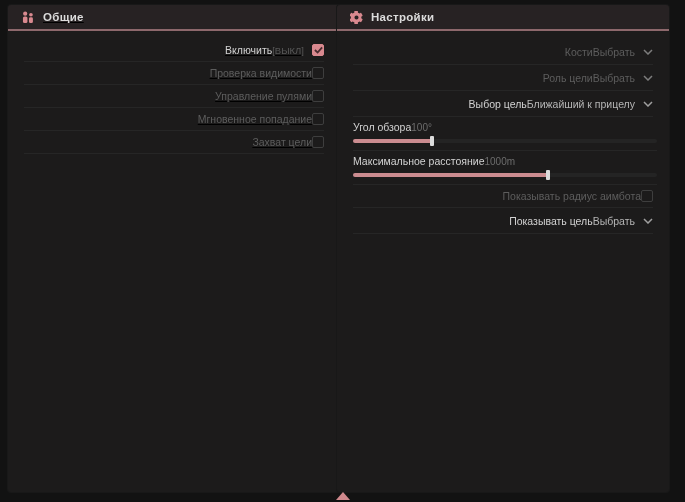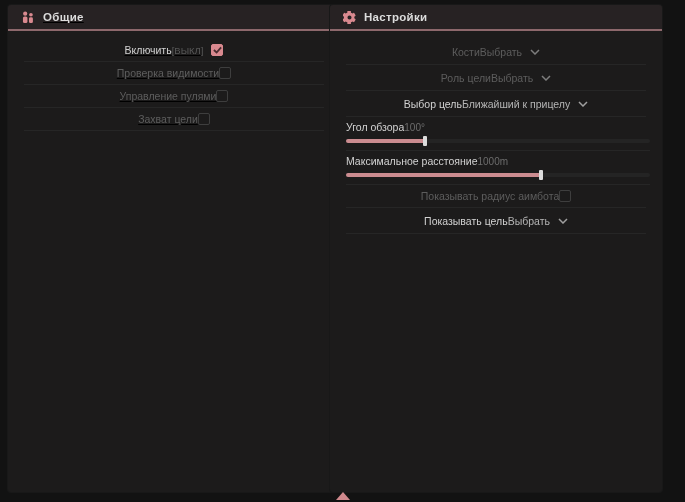--- a/index.html
+++ b/index.html
@@ -8,37 +8,37 @@
     background:#121212;
     font-family:"Liberation Sans", sans-serif;
     position:relative; overflow:hidden;
   }
   .panel {
     position:absolute; top:5px; width:332px; height:487px;
     background:#1c1b1b; border-radius:3px;
     box-shadow:0 0 0 1px #181818;
   }
   #panel-general { left:8px;text-decoration:underline; }
-  #panel-settings { left:330px; }
+  #panel-settings { left:337px; }
 
   .panel-header {
     height:24px; display:flex; align-items:center; gap:8px;
     padding-left:13px; background:#272223;
     border-bottom:2px solid #8d686c;
     border-radius:3px 3px 0 0;
   }
   .panel-title {
     font-size:11.5px; font-weight:bold; color:#dcdcdc; letter-spacing:.3px;
   }
   .hdr-icon { display:flex; align-items:center; }
 
   .rows { padding-top:8px; }
 
   .row {
-    display:flex; align-items:center; justify-content:center;
+    display:flex; align-items:center; justify-content:flex-end;
     height:22px; margin:0 16px 0 16px;
     border-bottom:1px solid #262626;
   }
   .row-tall { height:25px; }
   .row-label { font-size:10.5px; color:#d2d2d2; white-space:nowrap; }
   .row[data-enabled="false"] .row-label { color:#5d5d5d; }
   .row[data-enabled="false"] .select-value { color:#5d5d5d; }
   .row[data-enabled="false"] .chevron polyline { stroke:#7d7d7d; }
 
   .right-cluster { display:flex; align-items:center; gap:8px; }
@@ -122,20 +122,26 @@
       </span>
     </div>
 
     <div class="row" data-enabled="false">
       <span class="row-label">Управление пулями</span>
       <span class="checkbox" data-checked="false">
         
       </span>
     </div>
 
+    <div class="row" data-enabled="false">
+      <span class="row-label">Мгновенное попадание</span>
+      <span class="checkbox" data-checked="false">
+        
+      </span>
+    </div>
 
     <div class="row" data-enabled="false">
       <span class="row-label">Захват цели</span>
       <span class="checkbox" data-checked="false">
         
       </span>
     </div>
 
 
   </div>

